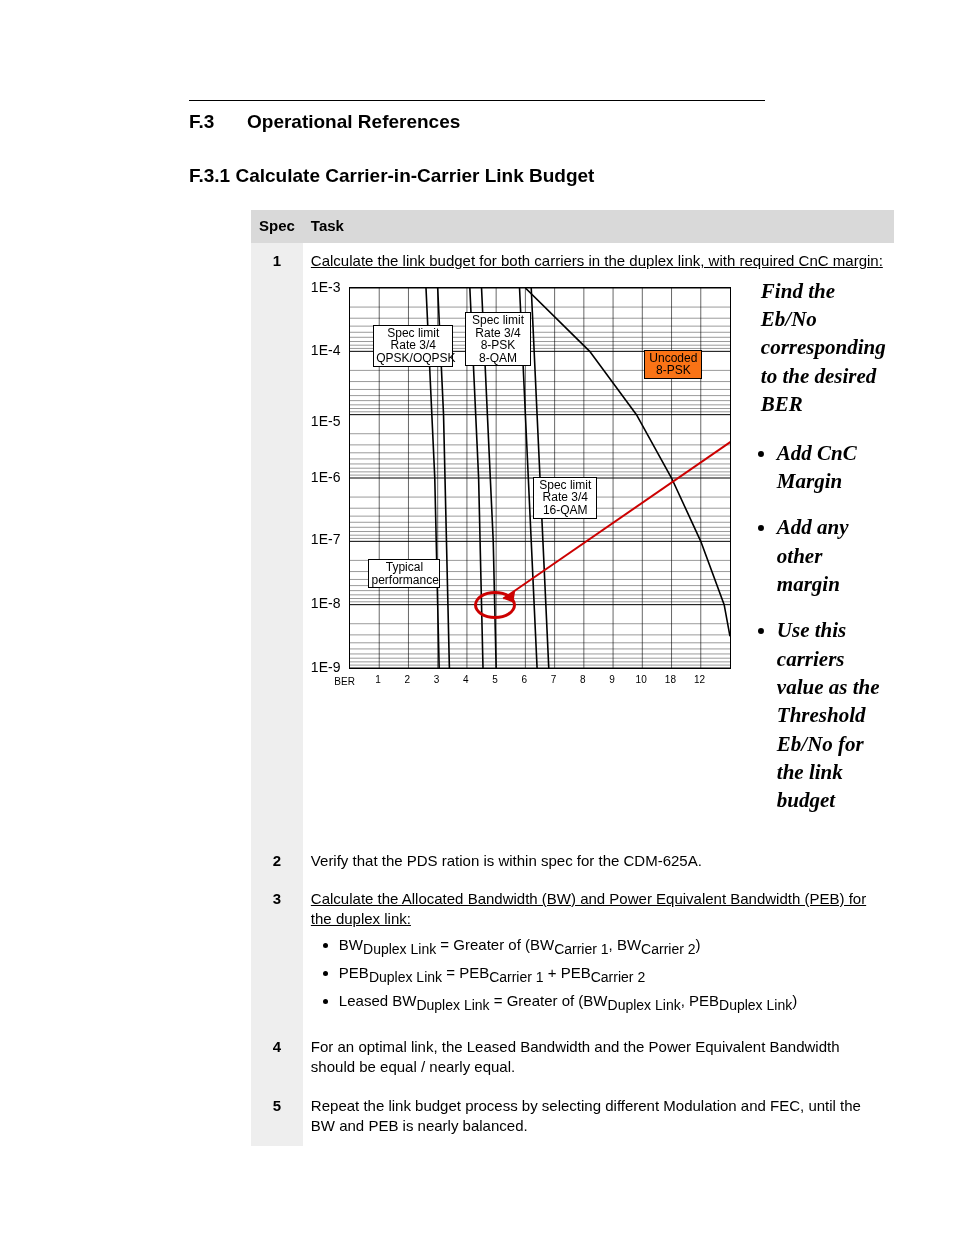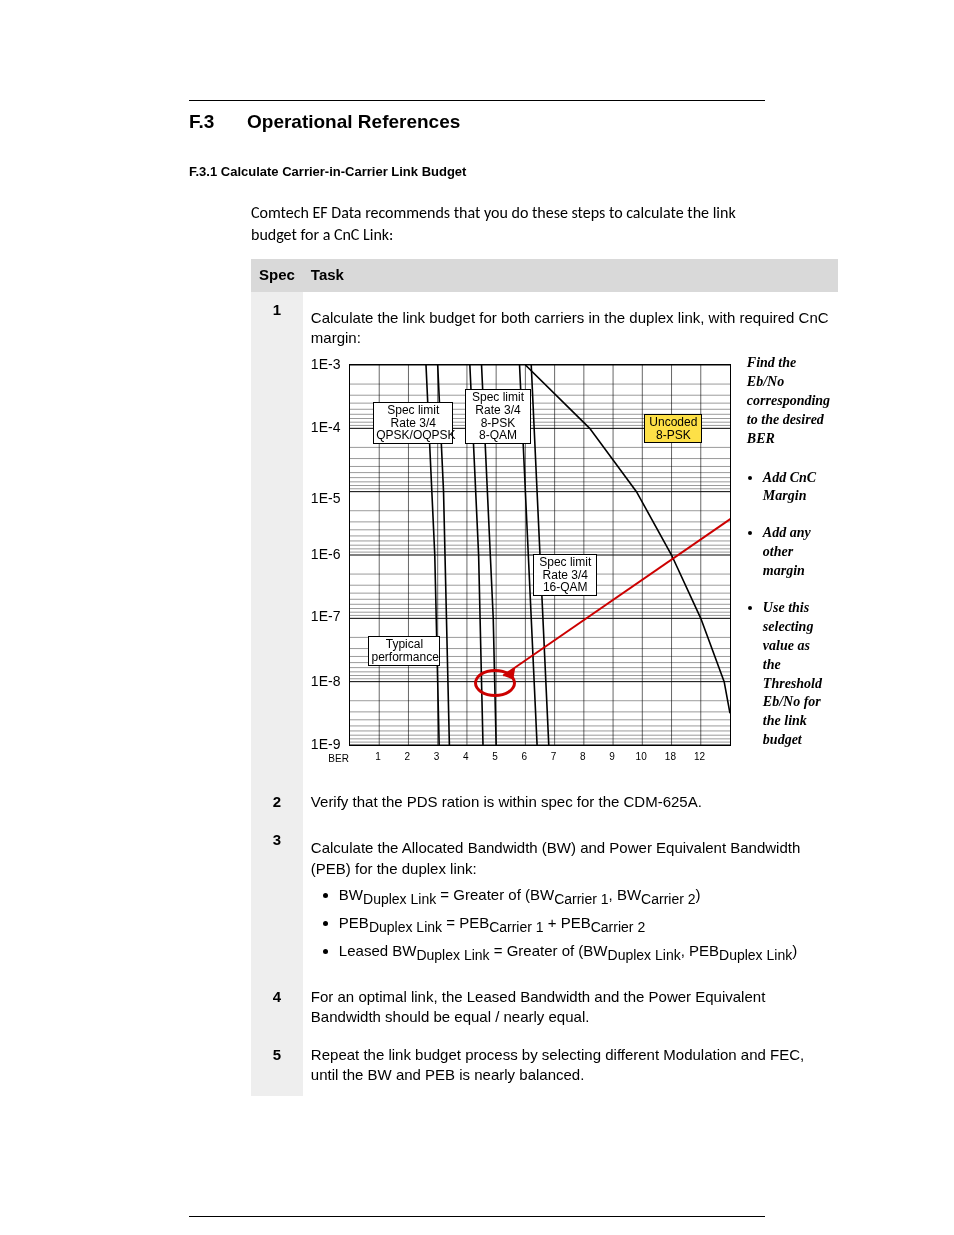--- a/index.html
+++ b/index.html
@@ -1,61 +1,60 @@
 <!DOCTYPE html>
 <html><head>
 <meta charset="utf-8">
 <style>
   html,body{margin:0;padding:0;background:#fff;color:#000;}
   .page{width:756px;min-height:1235px;margin:0 auto;box-sizing:border-box;padding:100px 90px 60px 90px;font-family:Arial,Helvetica,sans-serif;font-size:15px;line-height:1.35;}
   .rule{border:none;border-top:1.5px solid #000;margin:0 0 8px 0;}
   .h1{font-weight:bold;font-size:19px;margin:0 0 28px 0;}
   .h1 .num{display:inline-block;width:58px;}
-  .h2{font-weight:bold;font-size:13px;margin:0 0 22px 0;}
+  .h2{font-weight:bold;font-size:19px;margin:0 0 22px 0;}
   .intro{margin:0 0 14px 62px;font-family:Calibri,Arial,sans-serif;font-size:16px;}
   table.steps{border-collapse:collapse;width:100%;margin-left:62px;width:calc(100% - 62px);}
   table.steps th{background:#d9d9d9;font-weight:bold;text-align:left;padding:6px 8px;font-size:15px;}
   table.steps th.stepcol{width:56px;text-align:center;}
   table.steps td{padding:8px 8px 10px 8px;vertical-align:top;font-size:15px;}
   table.steps td.stepnum{font-weight:bold;text-align:center;background:#eee;}
-  .task p{margin:8px 0 6px 0;}
+  .task p{margin:0 0 6px 0;text-decoration:underline;}
   .task ul{margin:4px 0 0 28px;padding:0;}
   .task ul li{margin:0 0 4px 0;list-style:disc;}
   sub{font-size:14px;}
 
   
   .chartwrap{display:flex;align-items:flex-start;margin-top:4px;}
   .chart{width:430px;height:420px;position:relative;font-size:10px;font-family:Arial,sans-serif;flex:0 0 auto;}
   .plot{position:absolute;left:38px;top:10px;width:380px;height:380px;border:1px solid #000;background:#fff;overflow:hidden;}
   .plot svg{position:absolute;inset:0;width:100%;height:100%;}
   .ytick{position:absolute;left:0;width:34px;text-align:left;font-size:14px;transform:translateY(-50%);}
-  .berlbl{position:absolute;left:4px;width:34px;text-align:right;font-size:10px;}
+  .berlbl{position:absolute;left:10px;width:34px;text-align:right;font-size:10px;}
   .xtick{position:absolute;top:396px;font-size:10px;text-align:center;width:20px;transform:translateX(-50%);}
   .annot{position:absolute;font-size:12px;line-height:1.05;text-align:center;color:#000;}
   .ring{position:absolute;border:3px solid #c00;border-radius:50%;}
-  .side{font-family:"Times New Roman",serif;font-weight:bold;font-style:italic;font-size:14px;margin-left:6px;line-height:1.35;max-width:200px;}
+  .side{font-family:"Times New Roman",serif;font-weight:bold;font-style:italic;font-size:21px;margin-left:20px;line-height:1.35;max-width:200px;}
   .side .lead{margin-bottom:20px;}
   .side ul{list-style:disc;margin:0 0 0 16px;padding:0;}
   .side ul li{margin:0 0 18px 0;}
   .footer-rule{border:none;border-top:1.5px solid #000;margin:120px 0 0 0;}
 </style>
 </head>
 <body>
 
 <div class="page">
 
   <hr class="rule">
 
   <div class="h1">
     <span class="num">F.3</span><span>Operational References</span>
   </div>
 
   <div class="h2">F.3.1  Calculate Carrier-in-Carrier Link Budget</div>
 
-  <p class="intro">Comtech EF Data recommends that you do these steps to calculate the link budget for a CnC Link:</p>
 
   <table class="steps">
     <thead>
       <tr>
         <th class="stepcol">Spec</th>
         <th>Task</th>
       </tr>
     </thead>
     <tbody>
 
@@ -167,36 +166,36 @@
                 <div class="xtick" style="left: 330.308px;">10</div>
                 <div class="xtick" style="left: 359.538px;">18</div>
                 <div class="xtick" style="left: 388.769px;">12</div>
                 <div class="annot" style="left: 62.3846px; top: 48px; width: 74px; border: 1px solid rgb(0, 0, 0); background: rgb(255, 255, 255); padding: 1px 2px; white-space: pre;">Spec limit
 Rate 3/4
 QPSK/OQPSK</div>
                 <div class="annot" style="left: 154.154px; top: 35.3333px; width: 60px; border: 1px solid rgb(0, 0, 0); background: rgb(255, 255, 255); padding: 1px 2px; white-space: pre;">Spec limit
 Rate 3/4
 8-PSK
 8-QAM</div>
-                <div class="annot" style="left: 333.538px; top: 60px; width: 52px; border: 1px solid rgb(0, 0, 0); background: #fde047; padding: 1px 2px; white-space: pre;">Uncoded
+                <div class="annot" style="left: 333.538px; top: 73px; width: 52px; border: 1px solid rgb(0, 0, 0); background: #f97316; padding: 1px 2px; white-space: pre;">Uncoded
 8-PSK</div>
                 <div class="annot" style="left: 222.385px; top: 200px; width: 58px; border: 1px solid rgb(0, 0, 0); background: rgb(255, 255, 255); padding: 1px 2px; white-space: pre;">Spec limit
 Rate 3/4
 16-QAM</div>
                 <div class="annot" style="left: 57.6154px; top: 282.333px; width: 66px; border: 1px solid rgb(0, 0, 0); background: rgb(255, 255, 255); padding: 1px 2px; white-space: pre;">Typical
 performance</div>
                 <div class="ring" style="left: 163.231px; top: 314.667px; width: 36px; height: 22px;"></div>
               </div>
 
             <div class="side">
               <div class="lead">Find the Eb/No corresponding to the desired BER</div>
               <ul>
                 <li>Add CnC Margin</li>
                 <li>Add any other margin</li>
-                <li>Use this selecting value as the Threshold Eb/No for the link budget</li>
+                <li>Use this carriers value as the Threshold Eb/No for the link budget</li>
               </ul>
             </div>
           </div>
         </td>
       </tr>
 
       <tr>
         <td class="stepnum">2</td>
         <td class="task">Verify that the PDS ration is within spec for the CDM-625A.</td>
       </tr>

